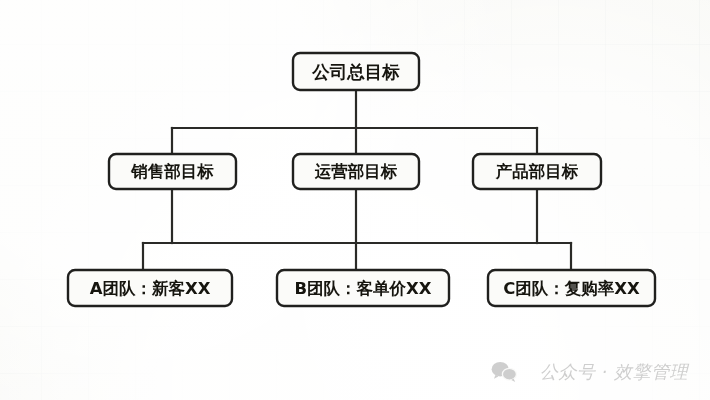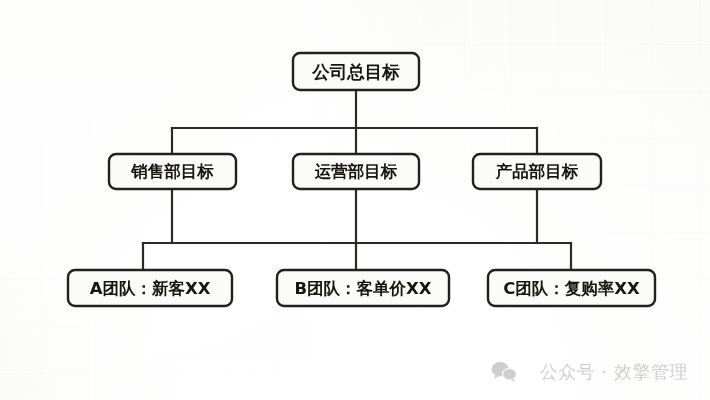--- a/index.html
+++ b/index.html
@@ -62,20 +62,21 @@
   
   #watermark {
     position: absolute;
     right: 22px;
     bottom: 16px;
     display: flex;
     align-items: center;
     gap: 22px;
     opacity: 0.42;
     user-select: none;
+    font-style: italic;
   }
   #watermark .wm-text {
     font-family: "DejaVu Sans", "Liberation Sans", sans-serif;
     font-size: 18px;
     color: #8d8d8d;
     letter-spacing: 0.5px;
     white-space: nowrap;
   }
   #watermark svg { display: block; }
 </style>

